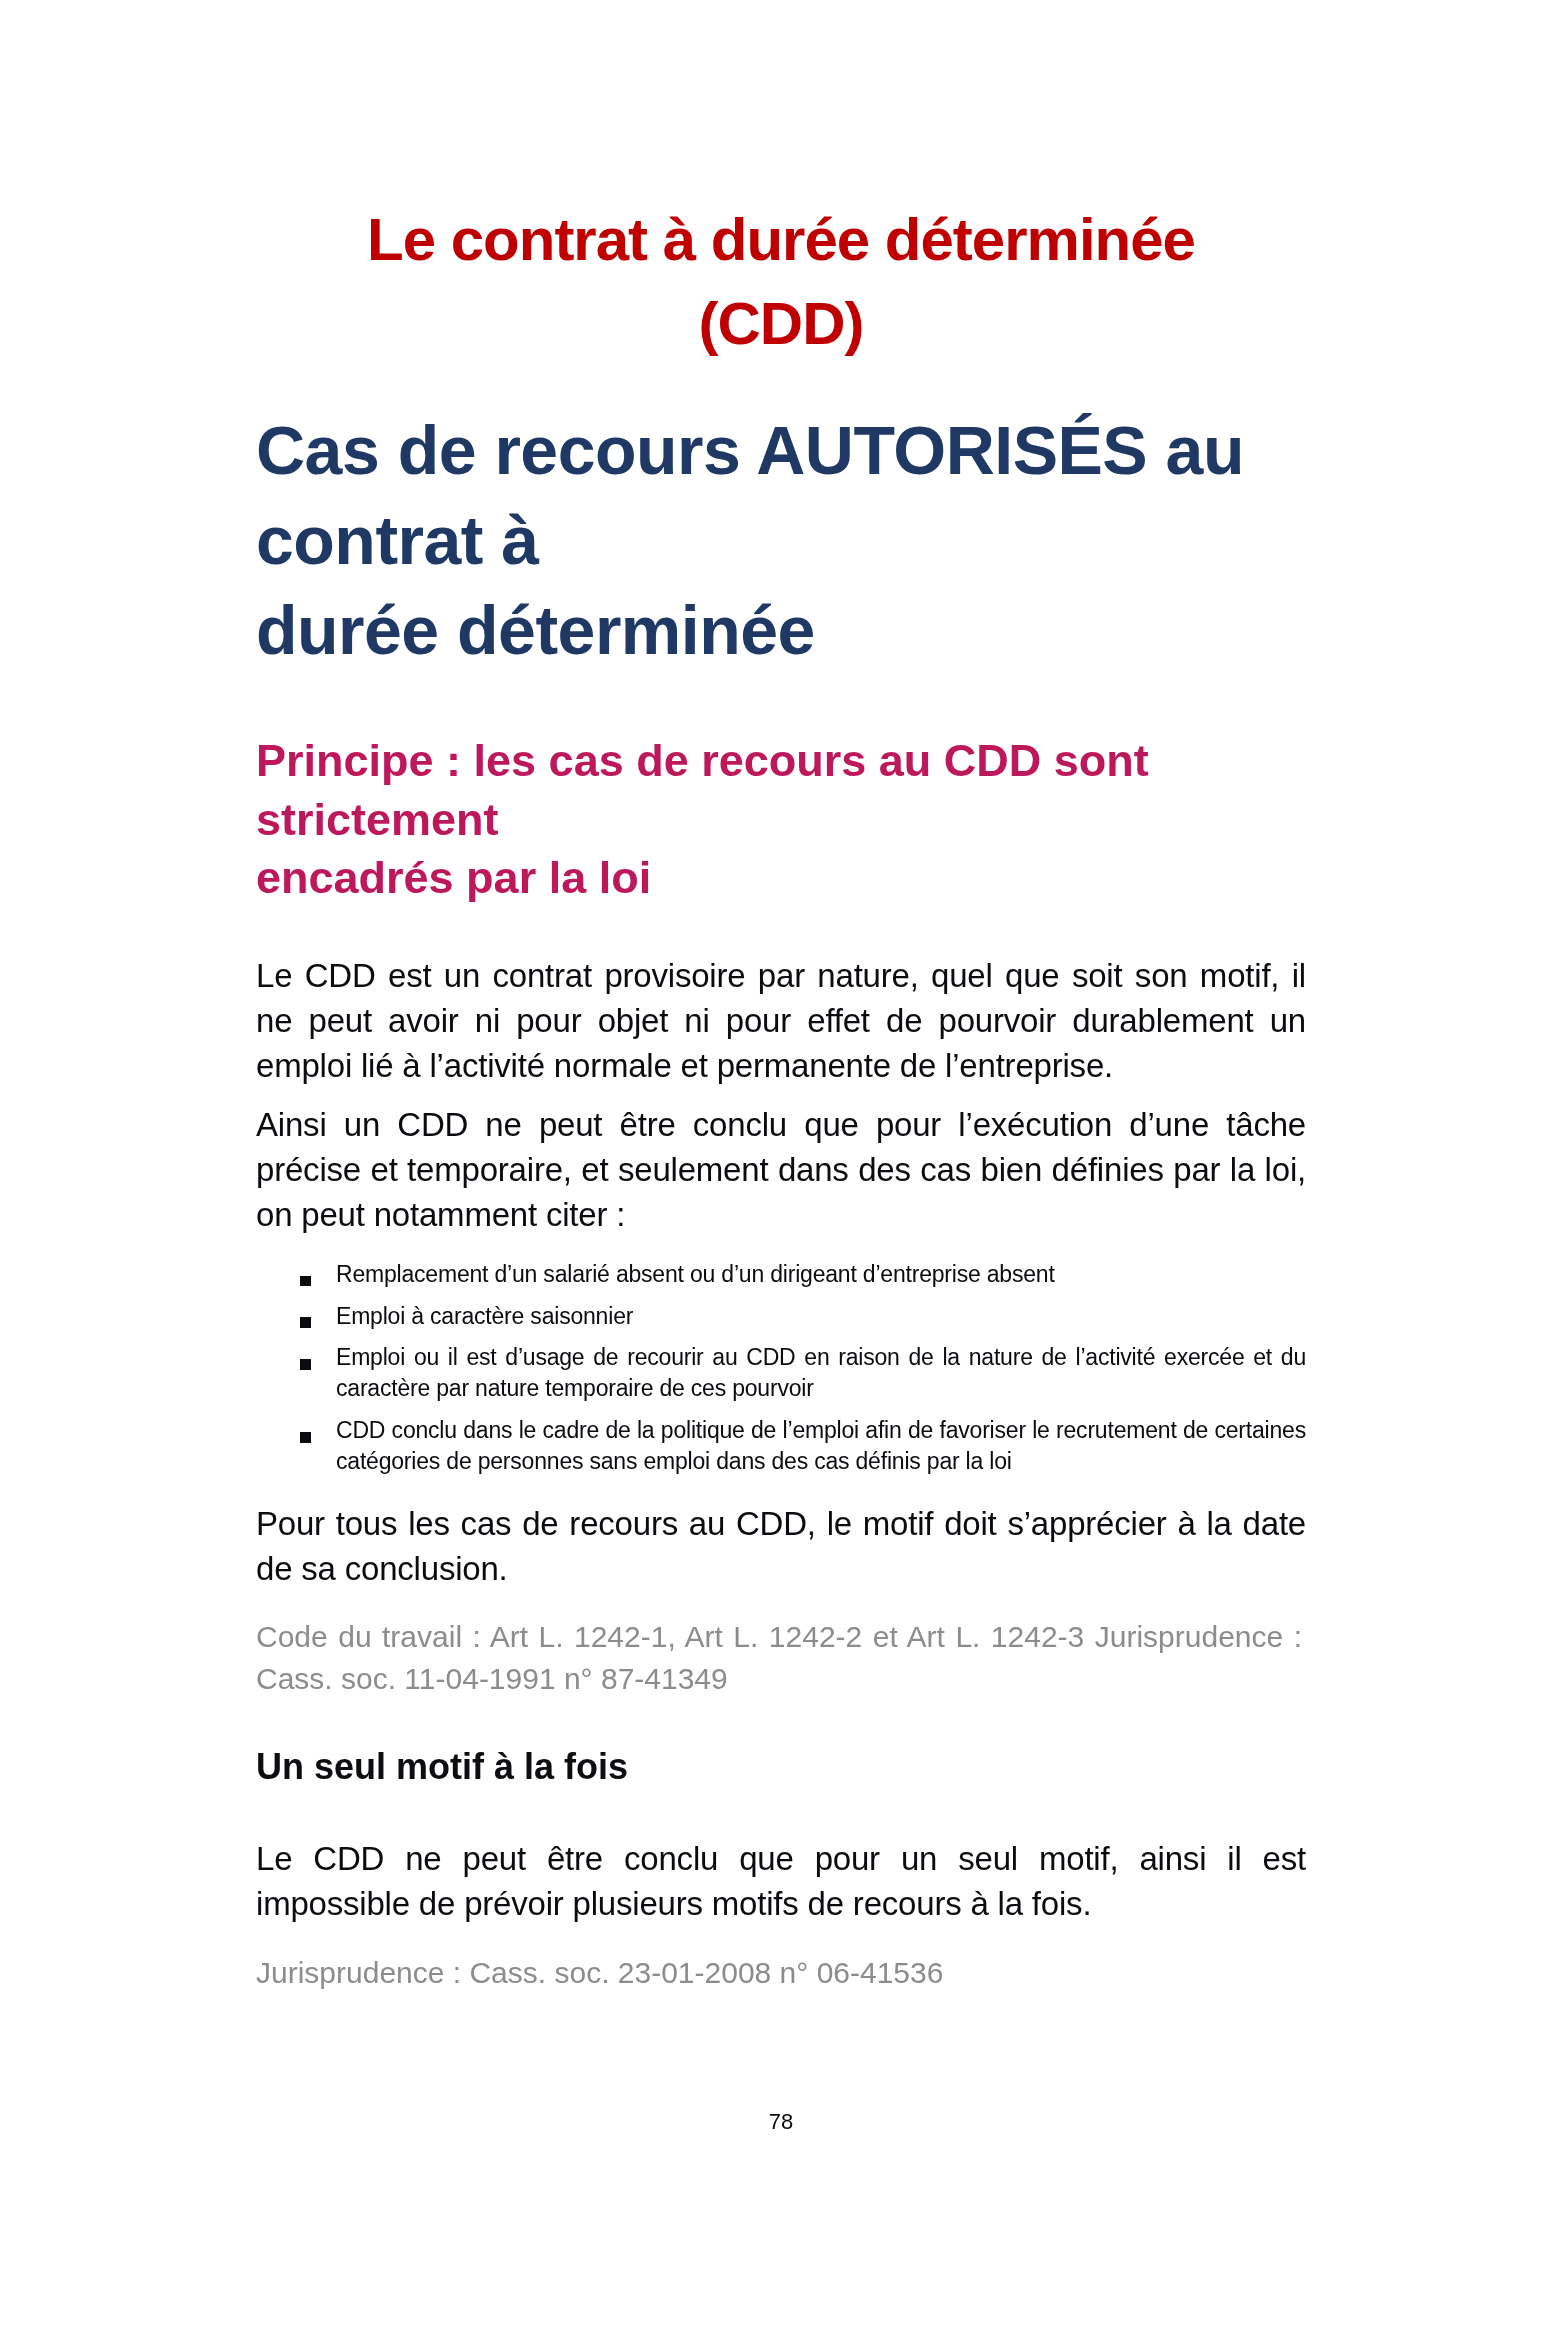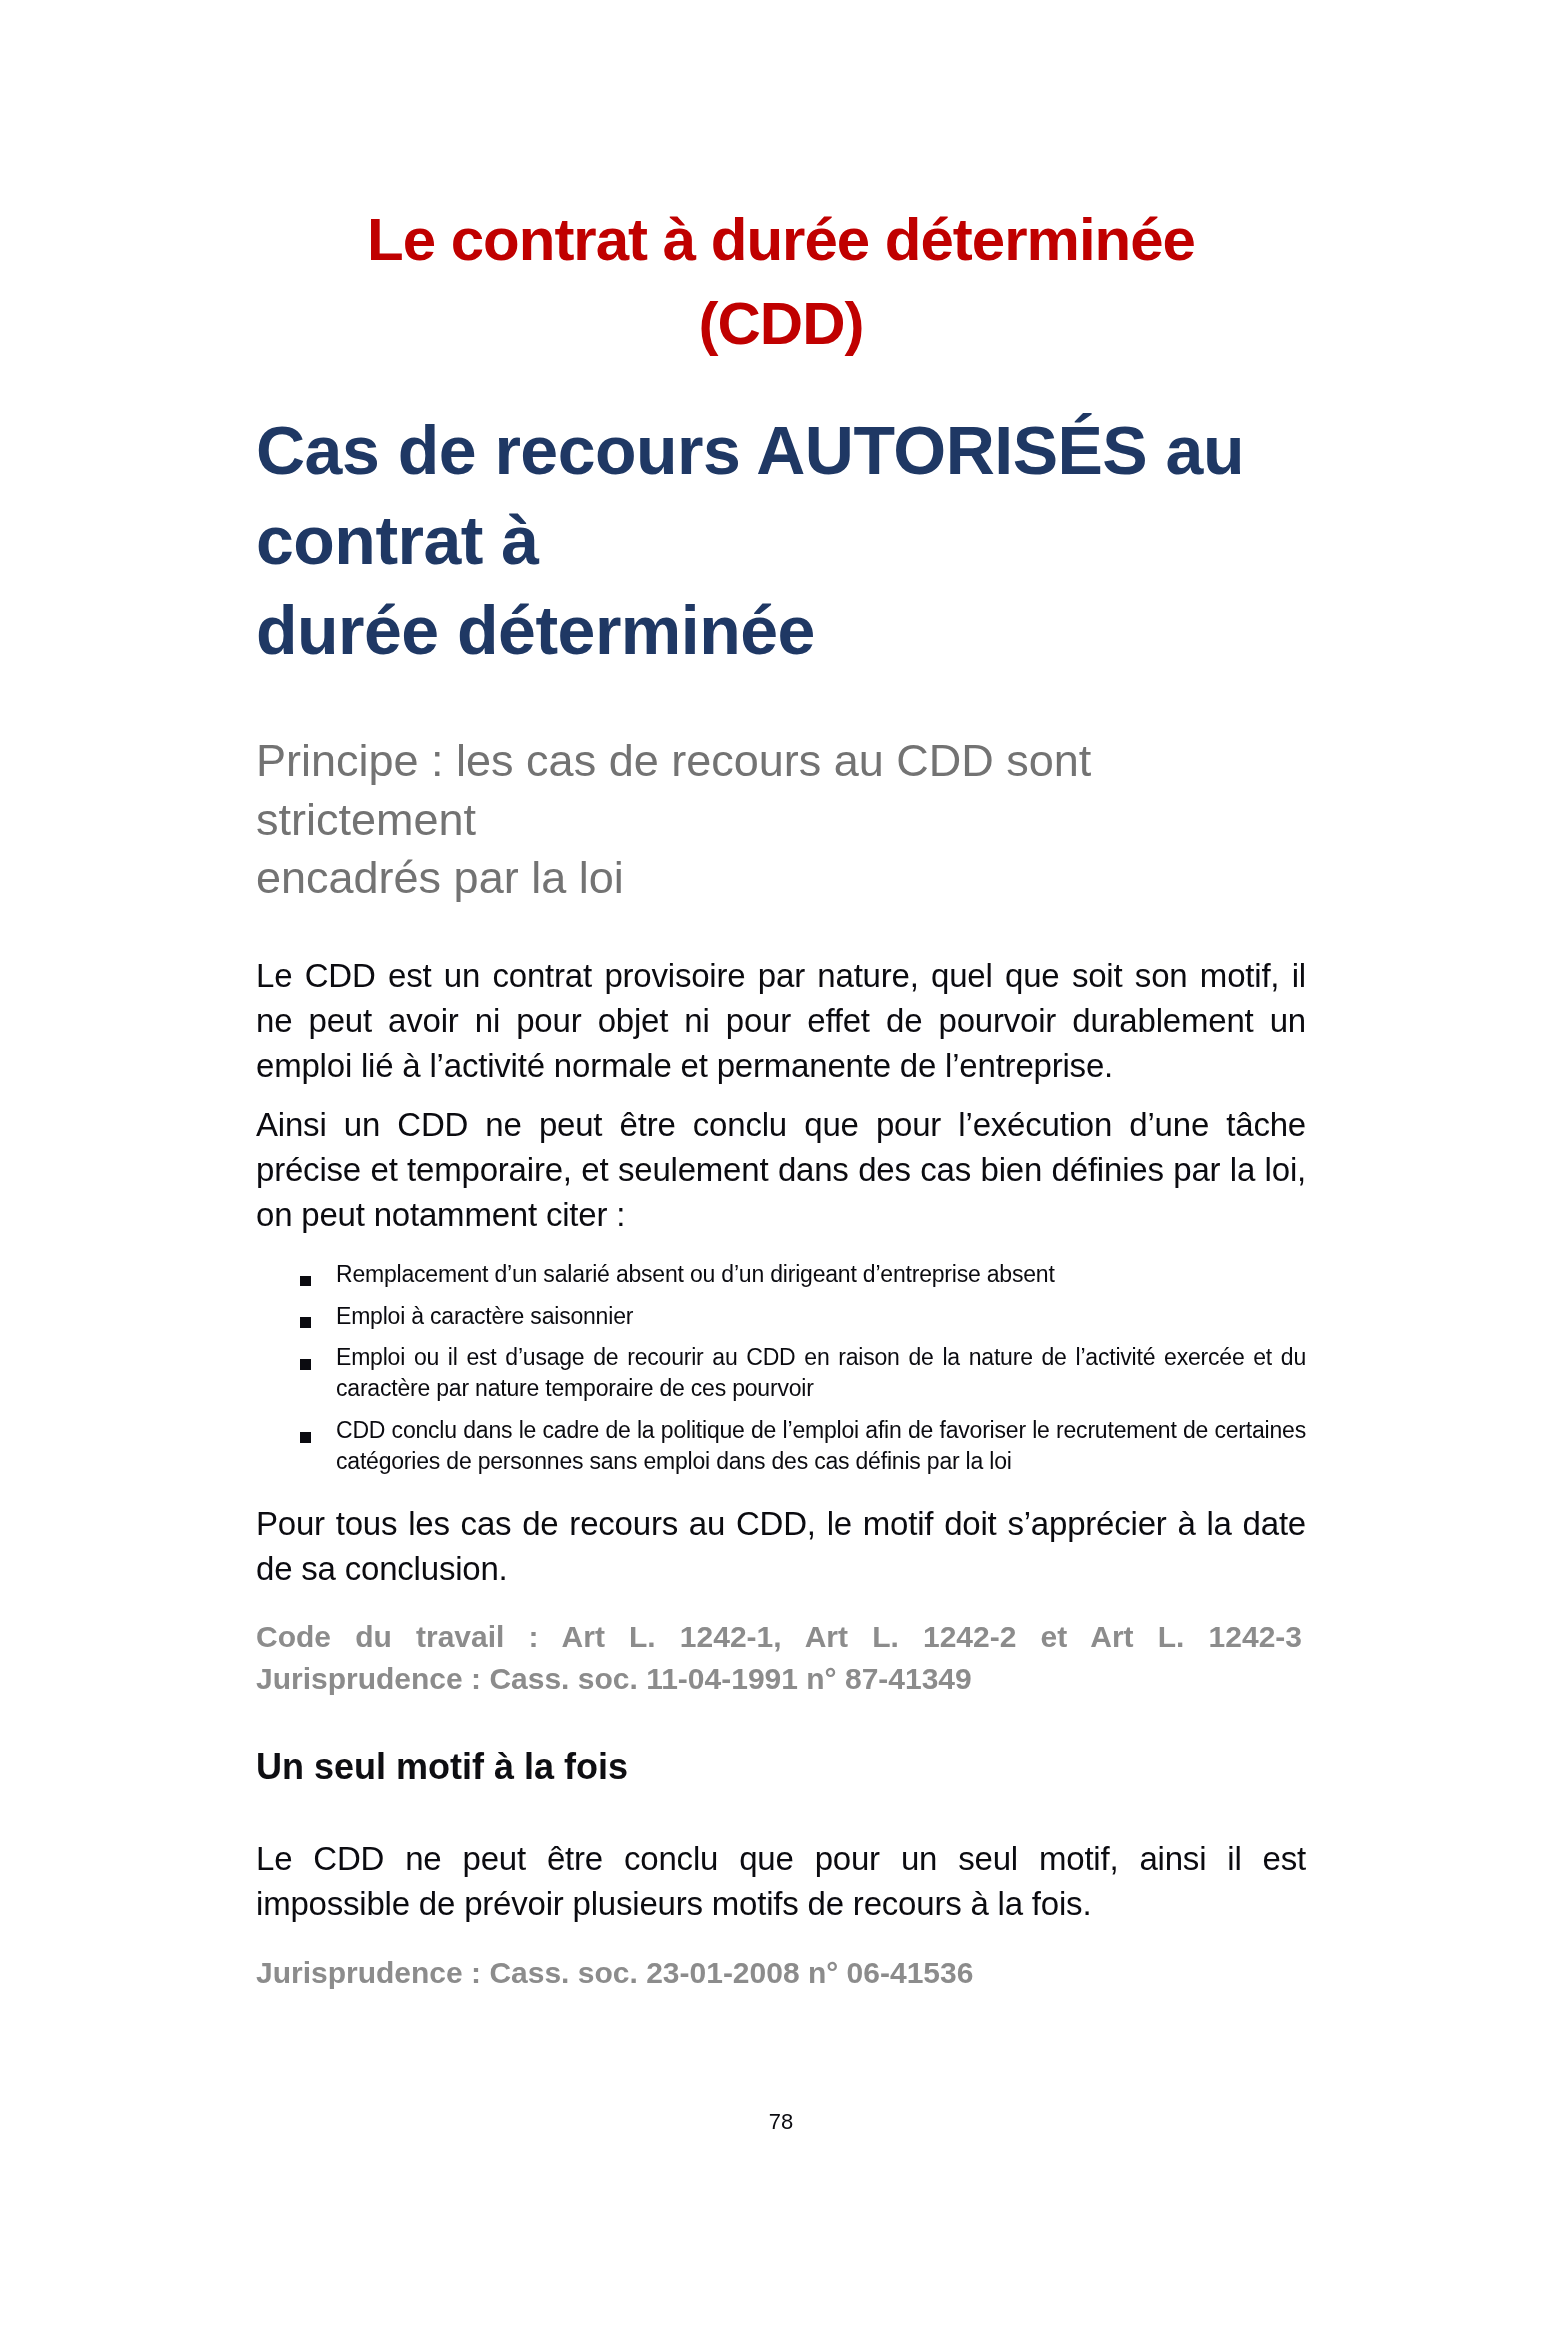--- a/index.html
+++ b/index.html
@@ -27,22 +27,22 @@
   .section-heading {
     color: #1f3864;
     font-weight: bold;
     font-size: 68px;
     line-height: 1.32;
     letter-spacing: -0.5px;
     margin-top: 29px;
   }
   .section-heading .line { display: block; }
   .principle-heading {
-    color: #737373;
-    font-weight: normal;
+    color: #be185d;
+    font-weight: bold;
     font-size: 45px;
     line-height: 1.30;
     margin-top: 43px;
   }
   .principle-heading .line { display: block; }
   .para {
     font-size: 33px;
     line-height: 1.37;
     letter-spacing: -0.2px;
     text-align: justify;
@@ -72,21 +72,20 @@
     width: 10.7px;
     height: 10.7px;
     background: #0b0b10;
   }
   .ref {
     color: #8c8c8c;
     font-size: 30px;
     line-height: 1.40;
     text-align: justify;
     margin: 25px 4px 0 0;
-    font-weight: bold;
   }
   .sub-section-heading {
     color: #0e0e12;
     font-weight: bold;
     font-size: 36px;
     line-height: 1.2;
     margin-top: 45px;
   }
   .page-number {
     text-align: center;

